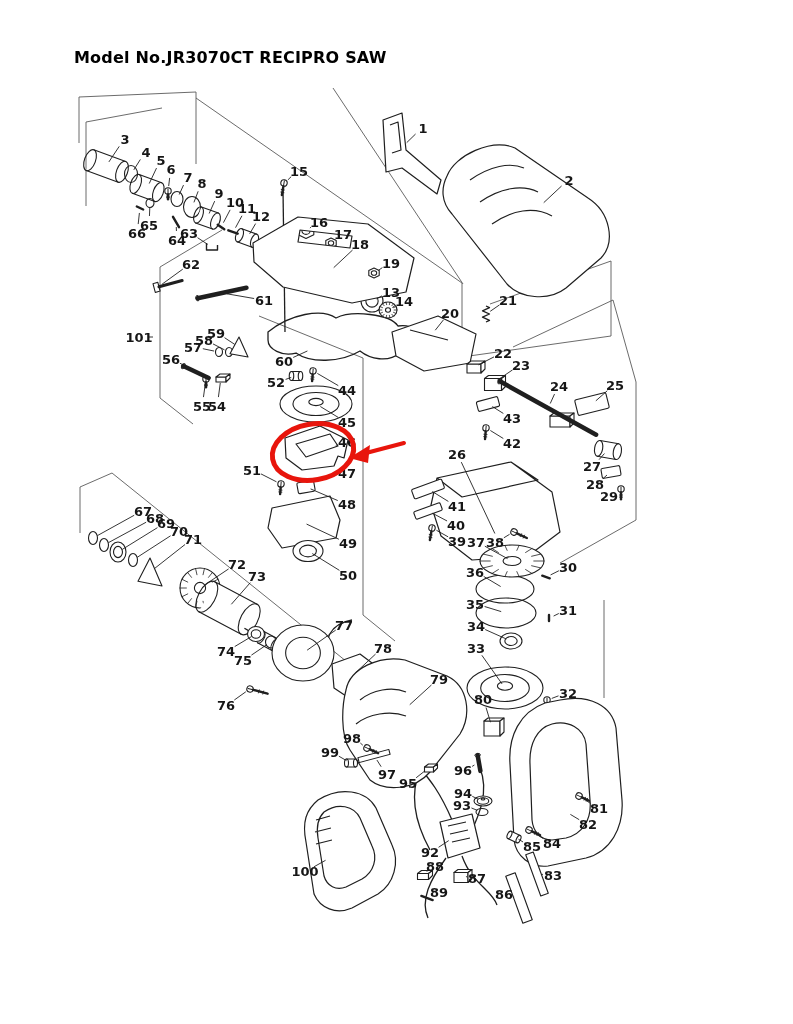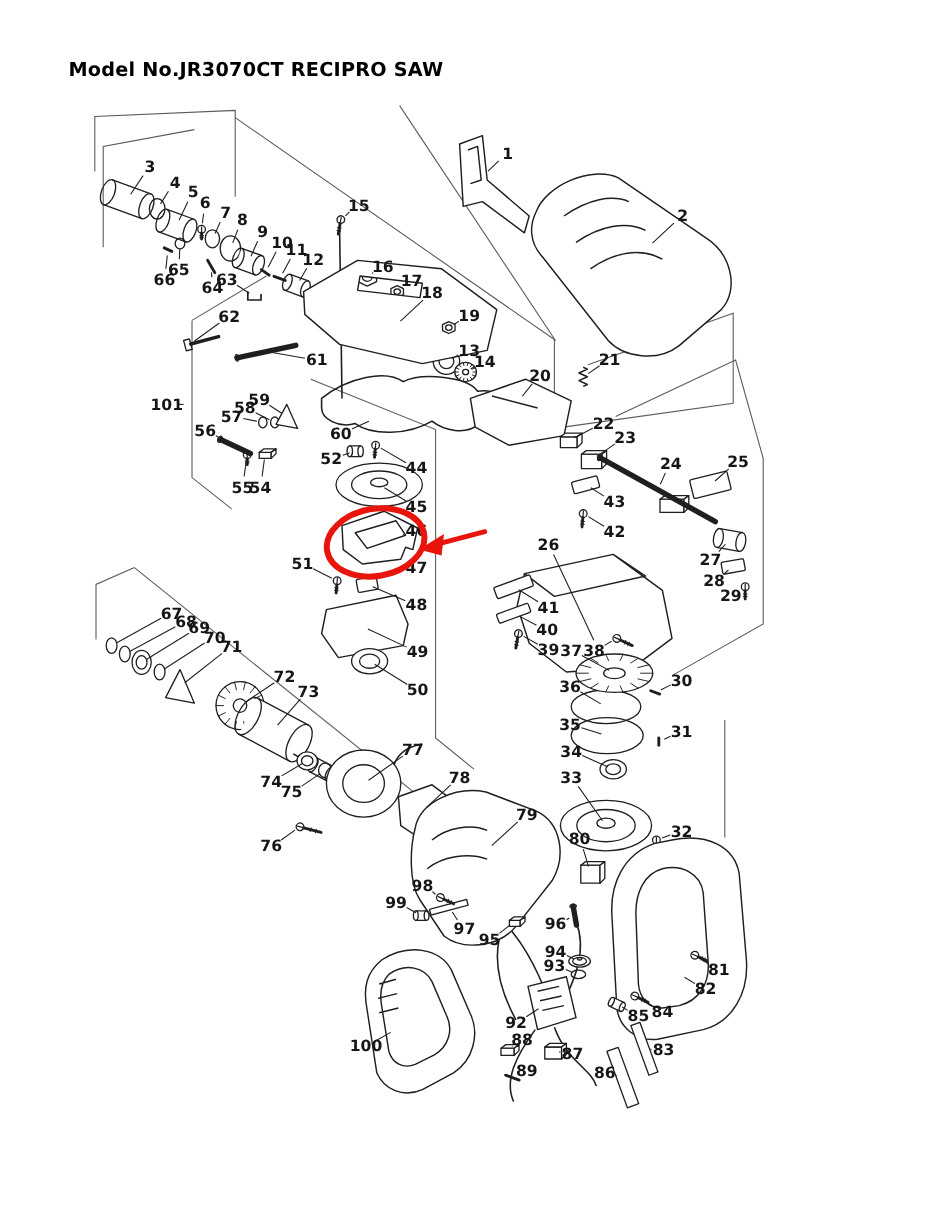--- a/index.html
+++ b/index.html
@@ -1,18 +1,18 @@
 <!DOCTYPE html>
 <html><head>
 <meta charset="utf-8">
 <style>
   html,body{margin:0;padding:0;background:#ffffff;}
   #stage{position:relative;width:793px;height:1024px;background:#fff;overflow:hidden;
          font-family:"DejaVu Sans","Liberation Sans",sans-serif;}
-  #title{position:absolute;left:57px;top:48px;font-size:16px;font-weight:600;
+  #title{position:absolute;left:74px;top:48px;font-size:16px;font-weight:600;
          color:#000;letter-spacing:.2px;white-space:nowrap;}
   svg{position:absolute;left:0;top:0;}
   text.plbl{font-family:"DejaVu Sans","Liberation Sans",sans-serif;font-size:13px;font-weight:600;fill:#161616;}
 </style>
 </head>
 <body>
 
 <div id="stage">
   <div id="title">Model No.JR3070CT RECIPRO SAW</div>
   <svg id="dwg" width="793" height="1024" viewBox="0 0 793 1024">

